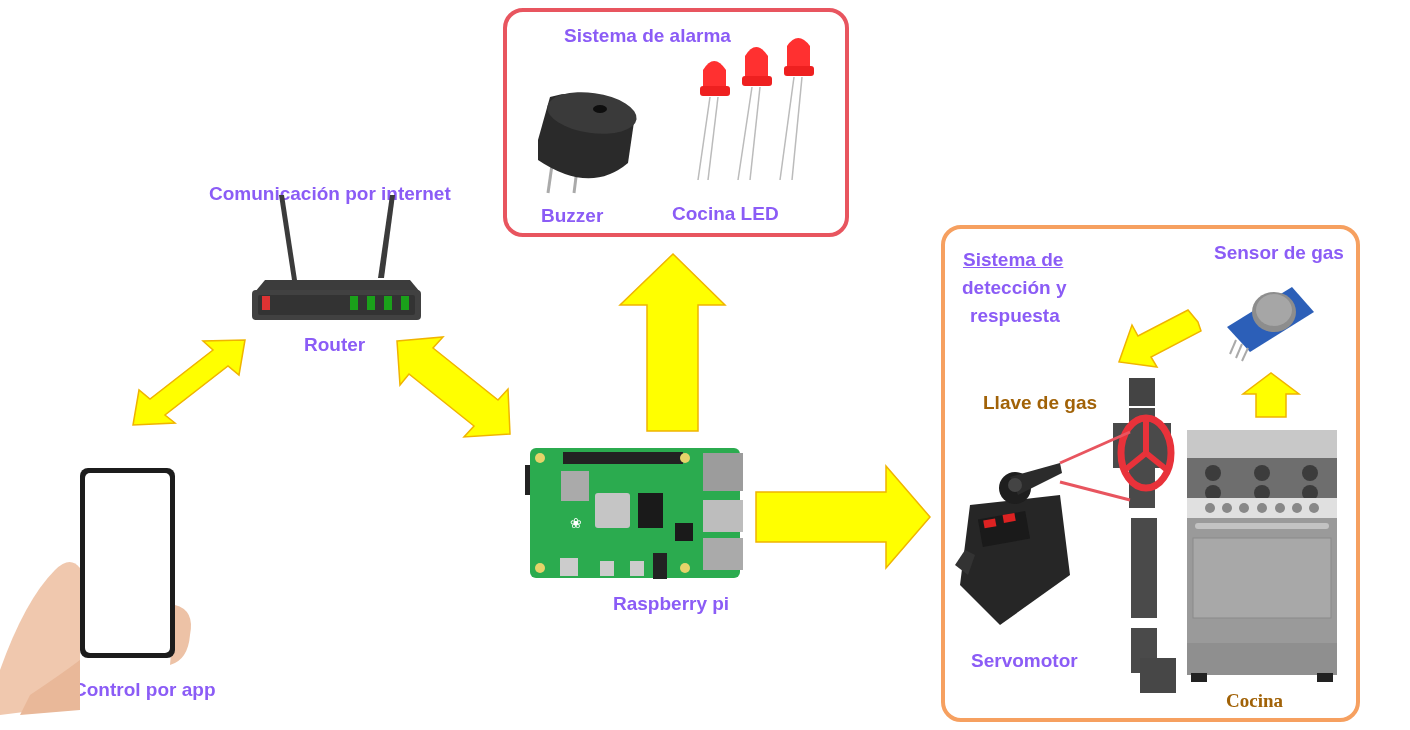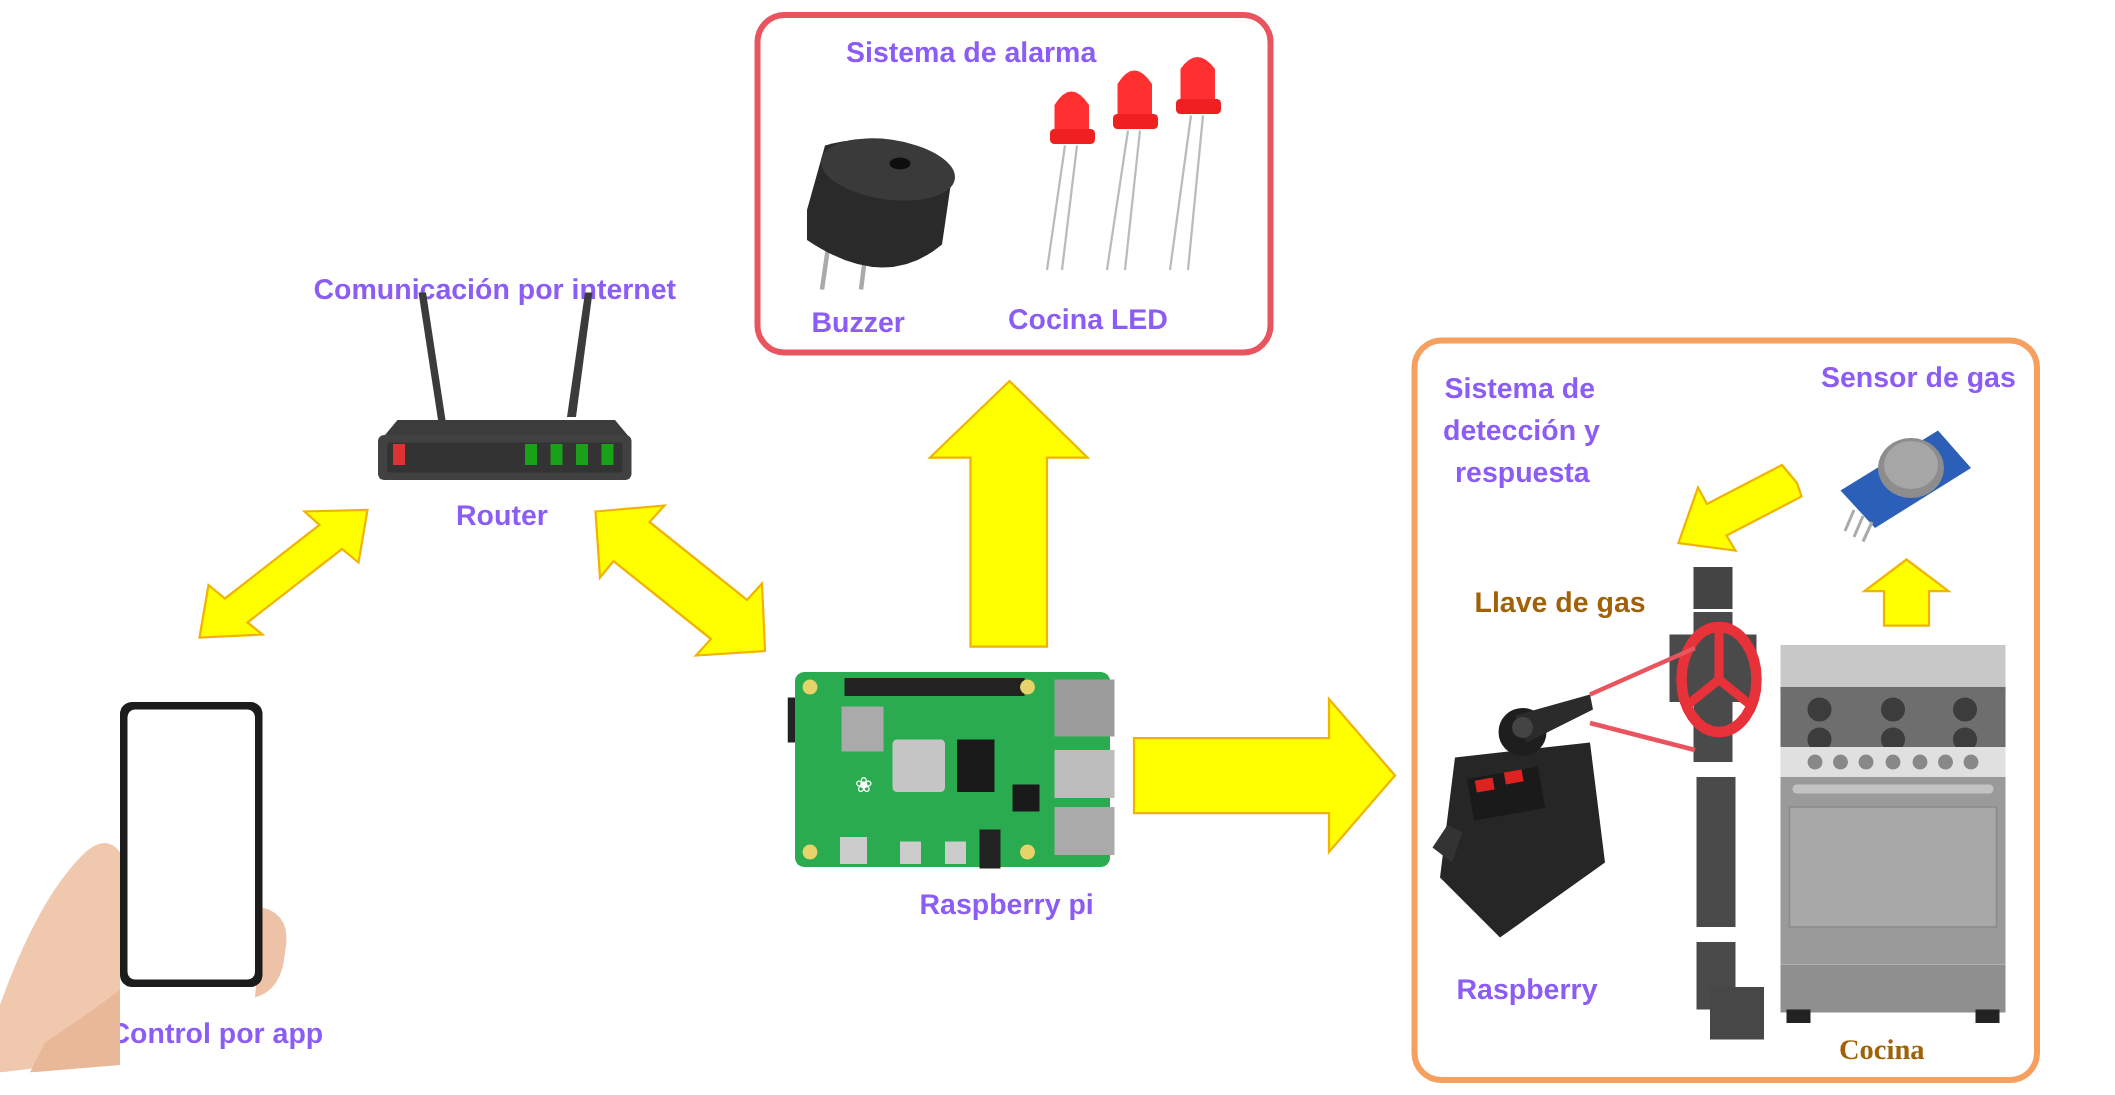--- a/index.html
+++ b/index.html
@@ -35,26 +35,26 @@
 
 <div class="lbl" style="left:564px;top:25px;">Sistema de alarma</div>
 <div class="lbl" style="left:541px;top:205px;">Buzzer</div>
 <div class="lbl" style="left:672px;top:203px;">Cocina LED</div>
 
 <div class="lbl" style="left:209px;top:144px;margin-top:39px;">Comunicación por internet</div>
 <div class="lbl" style="left:304px;top:334px;text-align:center;">Router</div>
 <div class="lbl" style="left:578px;top:593px;margin-left:35px;">Raspberry pi</div>
 <div class="lbl" style="left:73px;top:679px;">Control por app</div>
 
-<div class="lbl" style="left:963px;top:249px;">Sistema de</div>
+<div class="lbl" style="left:963px;top:249px;text-decoration:underline;">Sistema de</div>
 <div class="lbl" style="left:962px;top:277px;">detección y</div>
 <div class="lbl" style="left:970px;top:305px;">respuesta</div>
 <div class="lbl" style="left:1214px;top:242px;">Sensor de gas</div>
 <div class="lbl gray" style="left:983px;top:392px;">Llave de gas</div>
-<div class="lbl" style="left:971px;top:650px;">Raspberry</div>
+<div class="lbl" style="left:971px;top:650px;">Servomotor</div>
 <div class="lbl gray" style="left:1226px;top:690px;font-family:Liberation Serif, serif;">Cocina</div>
 
 <svg class="abs" style="left:530px;top:85px;" width="110" height="110" viewBox="0 0 110 110">
   <line x1="22" y1="80" x2="18" y2="108" stroke="#aaa" stroke-width="3"></line>
   <line x1="47" y1="84" x2="44" y2="108" stroke="#aaa" stroke-width="3"></line>
   <path d="M8,55 L20,12 Q60,0 105,30 L98,78 Q60,110 8,75 Z" fill="#2a2a2a"></path>
   <ellipse cx="62" cy="28" rx="45" ry="20" fill="#3a3a3a" transform="rotate(8 62 28)"></ellipse>
   <ellipse cx="70" cy="24" rx="7" ry="4" fill="#0e0e0e"></ellipse>
 </svg>
 

